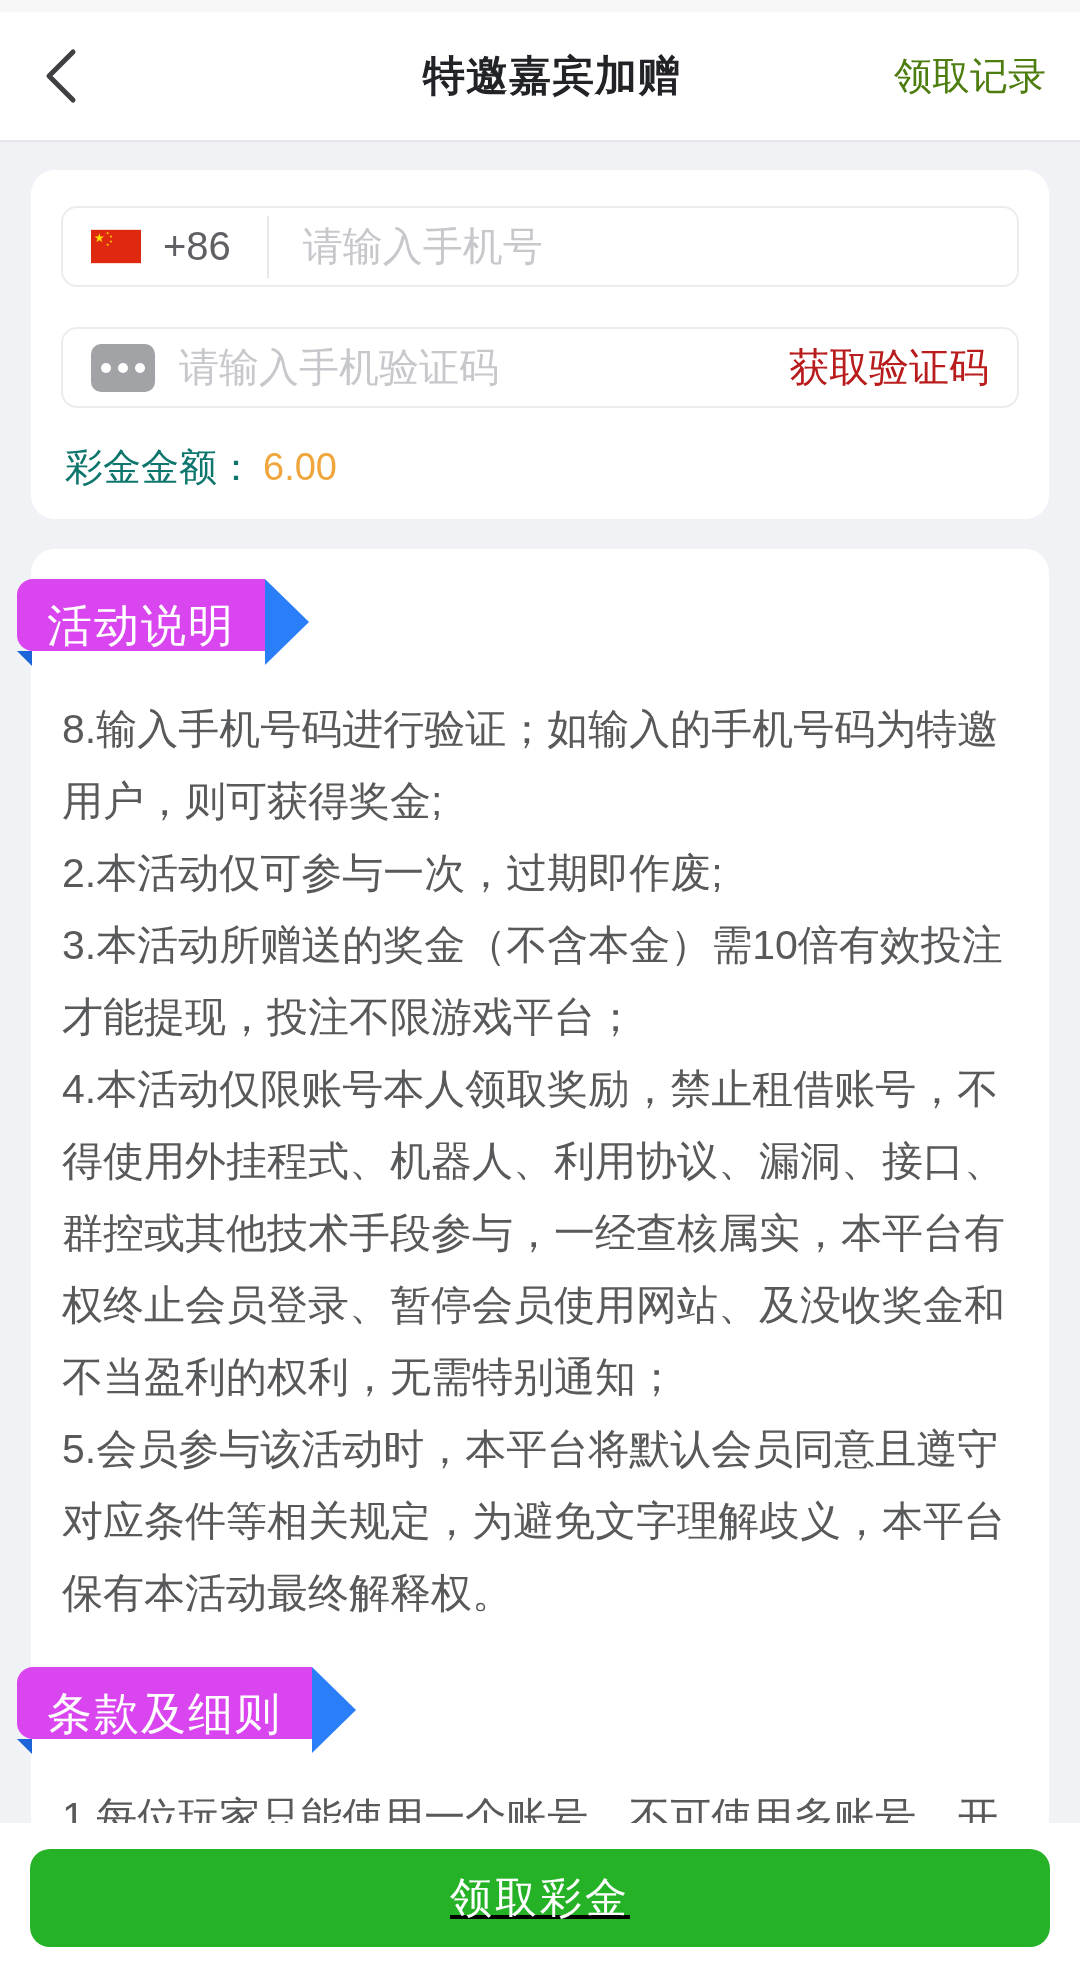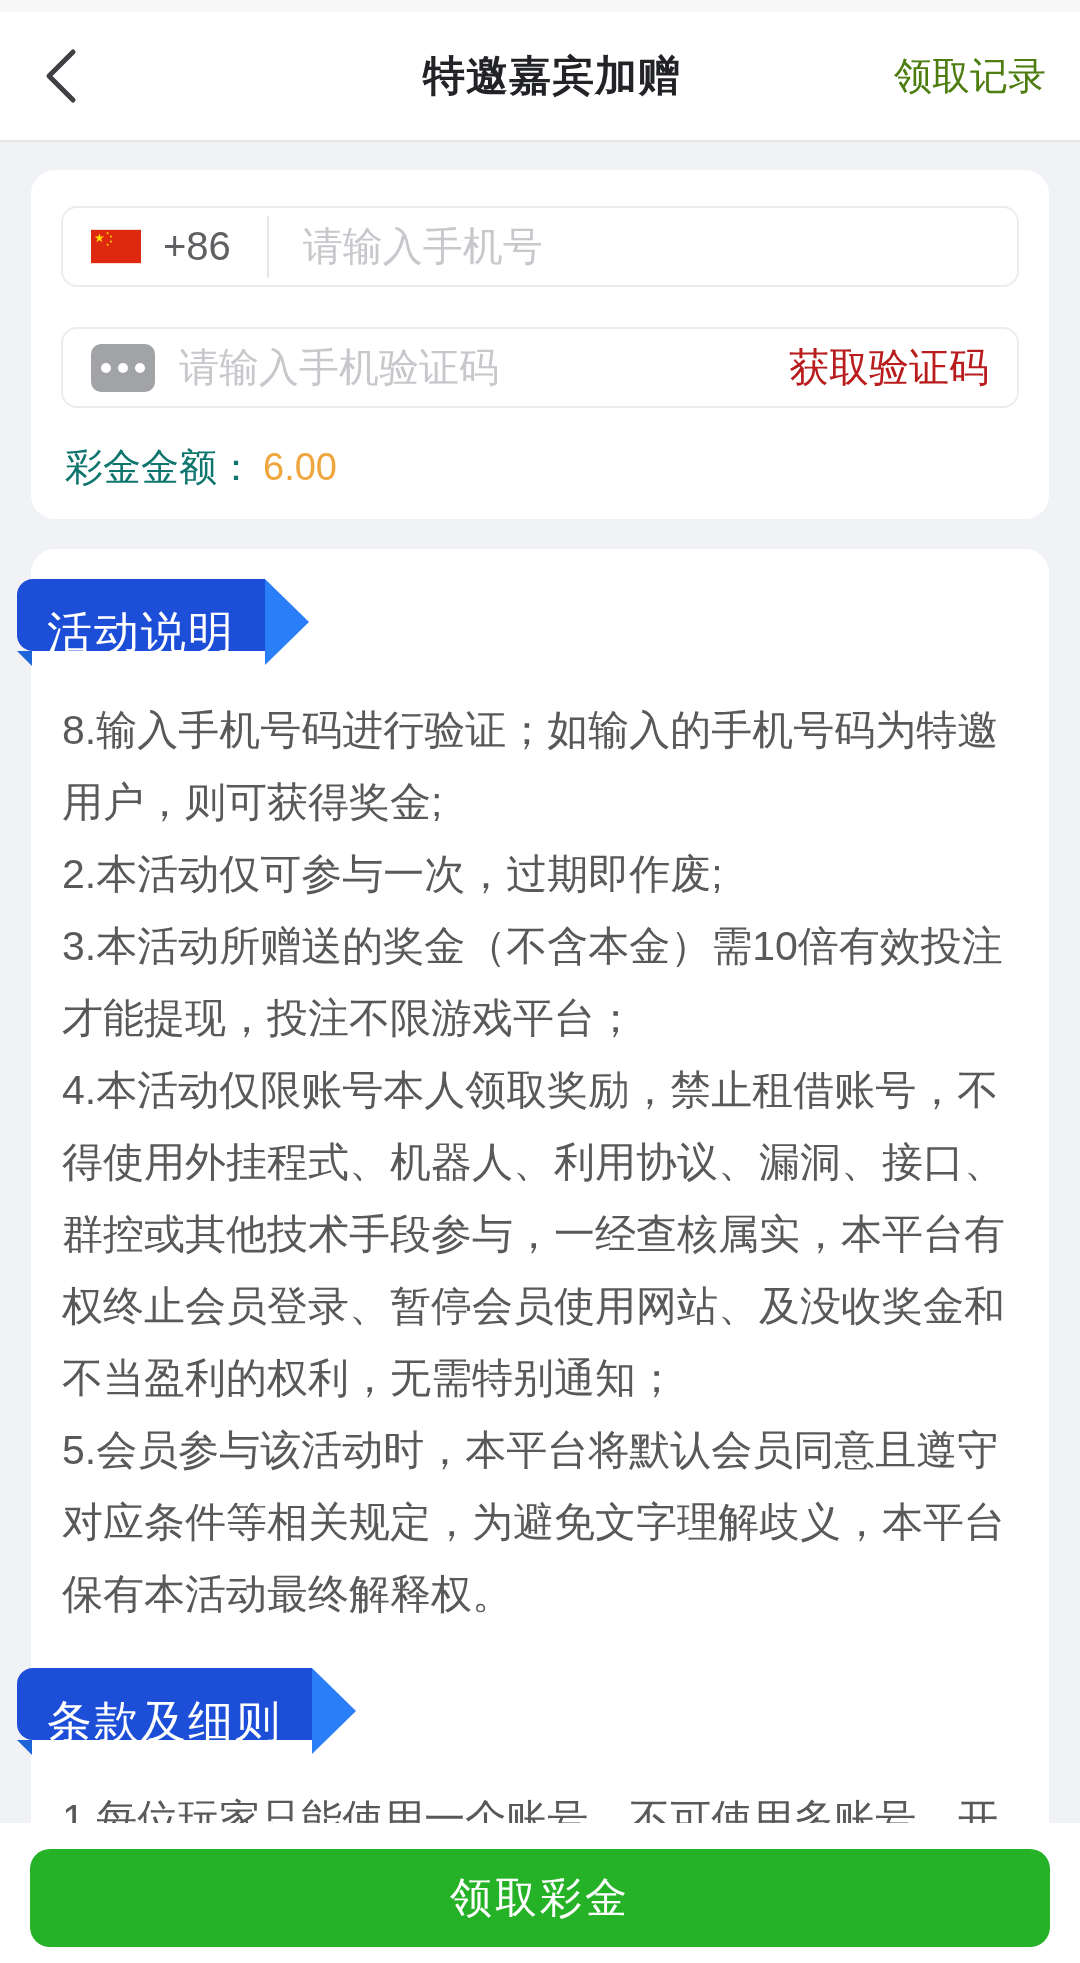--- a/index.html
+++ b/index.html
@@ -47,39 +47,39 @@
   }
   .code-icon i { width:10px; height:10px; border-radius:50%; background:#ffffff; display:block; }
   .get-code { font-size:40px; color:#b91c1c; white-space:nowrap; margin-left:20px; cursor:pointer; }
   .bonus-row { margin-top:34px; padding:0 4px; font-size:38px; display:flex; align-items:baseline; }
   .bonus-label { color:#0f766e; }
   .bonus-value { color:#f0a63c; margin-left:8px; }
   
   .card-rules { margin-top:30px; padding:30px 30px 20px 31px; min-height:1250px; }
   .ribbon {
     position:relative; display:inline-block; margin-left:-45px;
-    height:72px; line-height:86px; background:#1d4ed8;
+    height:72px; line-height:86px; background:#d946ef;
     color:#ffffff; font-size:45px; letter-spacing:2px;
-    padding:11px 30px 0 30px; border-radius:16px 0 0 16px;
+    padding:4px 30px 0 30px; border-radius:16px 0 0 16px;
   }
   .ribbon::after { 
     content:""; position:absolute; right:-44px; top:0;
     border-left:44px solid #2a7ef8;
     border-top:43px solid transparent; border-bottom:43px solid transparent;
   }
   .ribbon::before { 
     content:""; position:absolute; left:0; bottom:-15px; width:15px; height:15px;
     background:#1d64d8; clip-path:polygon(0 0,100% 0,100% 100%);
   }
   .ribbon-2 { margin-top:38px; }
   .rules-text { margin-top:42px; }
   .rules-text p { font-size:41px; line-height:72px; color:#58595b; }
   
   .footer {
-    position:absolute; left:0; bottom:0; width:100%; height:140px; background:#ffffff;
+    position:absolute; left:0; bottom:0; width:100%; height:140px; background:#ffffff;text-decoration:underline;
   }
   .claim-btn {
     margin:26px 30px 0; height:98px; border:none; width:calc(100% - 60px);
     background:#26b226; border-radius:20px; cursor:pointer;
     color:#ffffff; font-size:42px; letter-spacing:3px; font-family:inherit;
     display:flex; align-items:center; justify-content:center;
   }
 </style>
 </head>
 <body>

